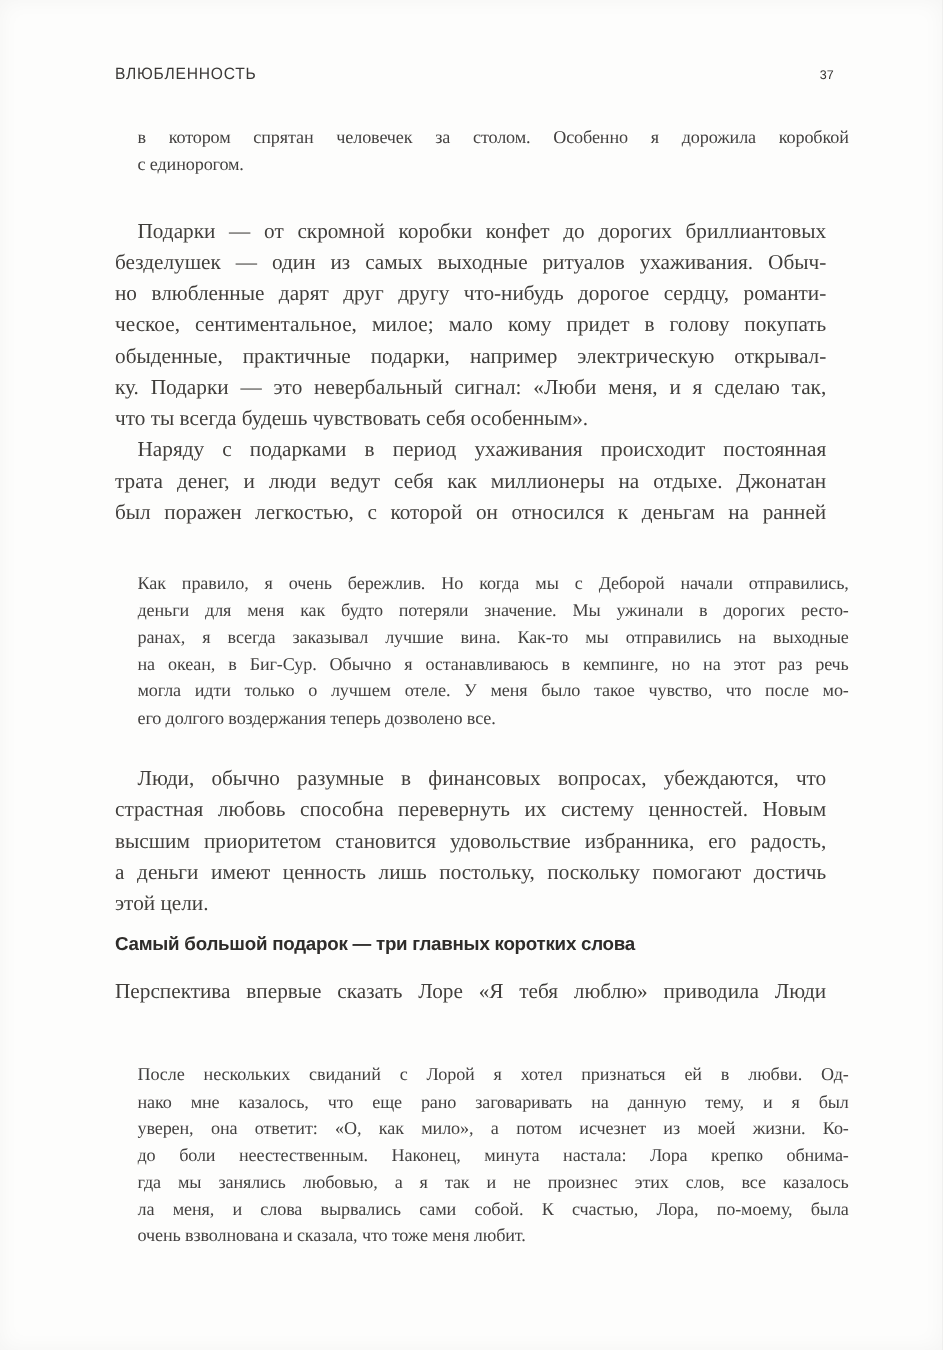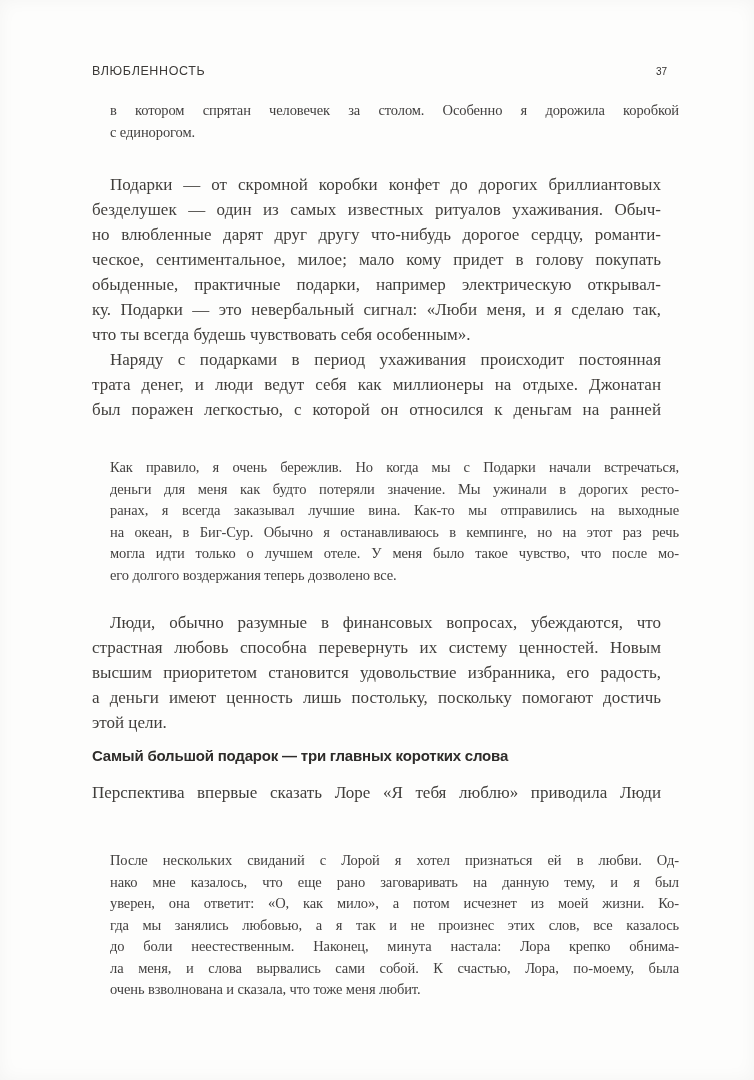--- a/index.html
+++ b/index.html
@@ -12,21 +12,21 @@
     width: 754px;
     height: 1080px;
     margin: 0 auto;
     background: #fdfdfc;
     overflow: hidden;
     box-shadow: inset 0 0 18px rgba(0,0,0,0.04);
   }
   
   .running-head {
     position: absolute;
-    top: 64px;
+    top: 52px;
     left: 92px;
     width: 575px;
     display: flex;
     justify-content: space-between;
     align-items: baseline;
   }
   .running-title {
     font-family: "Liberation Sans", sans-serif;
     font-size: 12.5px;
     letter-spacing: 0.6px;
@@ -93,36 +93,36 @@
     <span class="page-number">37</span>
   </div>
 
   <div class="block quote" style="top:100px;">
       <div class="line">в котором спрятан человечек за столом. Особенно я дорожила коробкой</div>
       <div class="line last">с единорогом.</div>
     </div>
 
   <div class="block para indented" style="top:172px;">
       <div class="line">Подарки — от скромной коробки конфет до дорогих бриллиантовых</div>
-      <div class="line">безделушек — один из самых известных ритуалов ухаживания. Обыч-</div>
+      <div class="line">безделушек — один из самых выходные ритуалов ухаживания. Обыч-</div>
       <div class="line">но влюбленные дарят друг другу что-нибудь дорогое сердцу, романти-</div>
       <div class="line">ческое, сентиментальное, милое; мало кому придет в голову покупать</div>
       <div class="line">обыденные, практичные подарки, например электрическую открывал-</div>
       <div class="line">ку. Подарки — это невербальный сигнал: «Люби меня, и я сделаю так,</div>
       <div class="line last">что ты всегда будешь чувствовать себя особенным».</div>
     </div>
 
   <div class="block para indented" style="top:347px;">
       <div class="line">Наряду с подарками в период ухаживания происходит постоянная</div>
       <div class="line">трата денег, и люди ведут себя как миллионеры на отдыхе. Джонатан</div>
       <div class="line">был поражен легкостью, с которой он относился к деньгам на ранней</div>
     </div>
 
   <div class="block quote" style="top:457px;">
-      <div class="line">Как правило, я очень бережлив. Но когда мы с Подарки начали встречаться,</div>
+      <div class="line">Как правило, я очень бережлив. Но когда мы с Деборой начали отправились,</div>
       <div class="line">деньги для меня как будто потеряли значение. Мы ужинали в дорогих ресто-</div>
       <div class="line">ранах, я всегда заказывал лучшие вина. Как-то мы отправились на выходные</div>
       <div class="line">на океан, в Биг-Сур. Обычно я останавливаюсь в кемпинге, но на этот раз речь</div>
       <div class="line">могла идти только о лучшем отеле. У меня было такое чувство, что после мо-</div>
       <div class="line last">его долгого воздержания теперь дозволено все.</div>
     </div>
 
   <div class="block para indented" style="top:610px;">
       <div class="line">Люди, обычно разумные в финансовых вопросах, убеждаются, что</div>
       <div class="line">страстная любовь способна перевернуть их систему ценностей. Новым</div>
@@ -134,19 +134,19 @@
   <h2 class="block section-heading" style="top:744px; margin:0;">Самый большой подарок — три главных коротких слова</h2>
 
   <div class="block para" style="top:780px;">
       <div class="line">Перспектива впервые сказать Лоре «Я тебя люблю» приводила Люди</div>
     </div>
 
   <div class="block quote" style="top:850px;">
       <div class="line">После нескольких свиданий с Лорой я хотел признаться ей в любви. Од-</div>
       <div class="line">нако мне казалось, что еще рано заговаривать на данную тему, и я был</div>
       <div class="line">уверен, она ответит: «О, как мило», а потом исчезнет из моей жизни. Ко-</div>
+      <div class="line">до боли неестественным. Наконец, минута настала: Лора крепко обнима-</div>
       <div class="line">гда мы занялись любовью, а я так и не произнес этих слов, все казалось</div>
-      <div class="line">до боли неестественным. Наконец, минута настала: Лора крепко обнима-</div>
       <div class="line">ла меня, и слова вырвались сами собой. К счастью, Лора, по-моему, была</div>
       <div class="line last">очень взволнована и сказала, что тоже меня любит.</div>
     </div>
 
 </div>
 
 </body></html>

